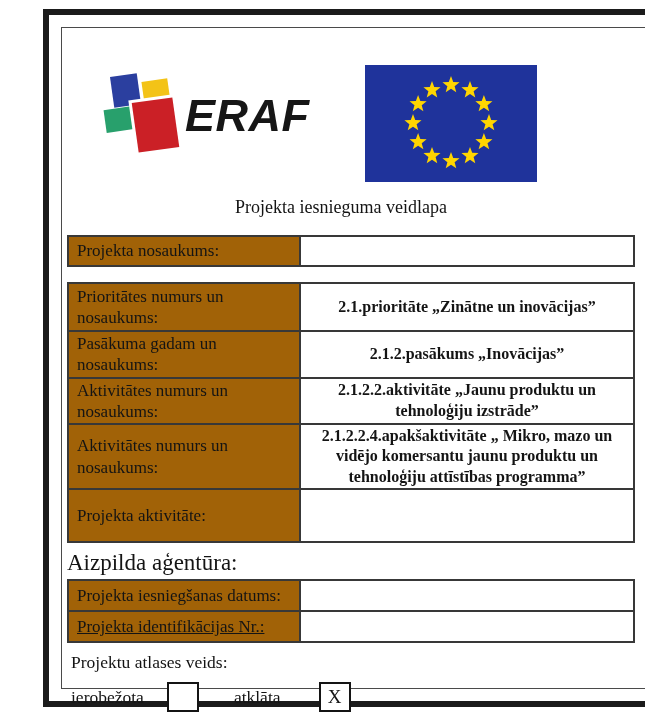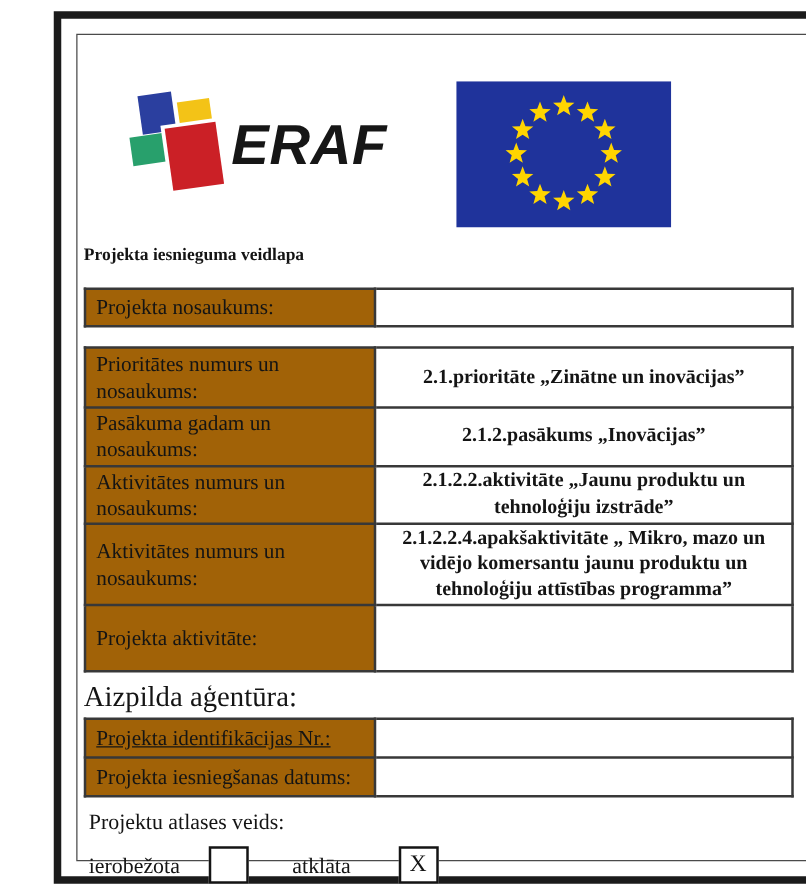--- a/index.html
+++ b/index.html
@@ -24,21 +24,21 @@
   .sq-blue{left:9px;top:6px;width:27px;height:31px}
   .sq-yellow{left:40px;top:11px;width:26px;height:24px}
   .sq-green{left:2px;top:39px;width:29px;height:23px}
   .sq-red{left:32px;top:31px;width:41px;height:50px;box-shadow:0 0 0 3px #fff}
   .eraf-text{
     font-family:"Liberation Sans", sans-serif;font-weight:bold;font-style:italic;
     font-size:45px;line-height:1;color:#161616;margin-left:2px;letter-spacing:0.5px;
   }
   .eu-flag{margin-right:78px;flex:0 0 auto;font-size:0;line-height:0}
   
-  .title{text-align:left;font-weight:bold;font-size:14px;margin-top:14px}
+  .title{text-align:center;font-weight:normal;font-size:18px;margin-top:14px}
   
   table{border-collapse:collapse;width:568px;table-layout:fixed}
   td{border:2px solid #383838;padding:1px 8px;font-size:17px;line-height:1.25;vertical-align:middle}
   td.lbl{background:#a16207;width:214px}
   td.val{text-align:center;font-weight:bold;font-size:16px;line-height:1.28}
   .t1{margin-top:17px}
   .t1 td{height:26px}
   .t2{margin-top:15px}
   .t2 tr:nth-child(1) td{height:44px}
   .t2 tr:nth-child(2) td{height:33px}
@@ -136,25 +136,25 @@
         <td class="val"></td>
       </tr>
     </tbody>
       </table>
 
     <div class="agency-note">Aizpilda aģentūra:</div>
 
     <table class="t3">
       <tbody>
           <tr>
-        <td class="lbl"><span class="u">Projekta identifikācijas Nr.:</span></td>
+        <td class="lbl">Projekta iesniegšanas datums:</td>
         <td class="val"></td>
       </tr>
       <tr>
-        <td class="lbl">Projekta iesniegšanas datums:</td>
+        <td class="lbl"><span class="u">Projekta identifikācijas Nr.:</span></td>
         <td class="val"></td>
       </tr>
     </tbody>
       </table>
 
     <div class="selection">
       <div>Projektu atlases veids:</div>
       <div class="cb-row">
         <span>ierobežota</span>
         <span class="cbox cbox-1"></span>

